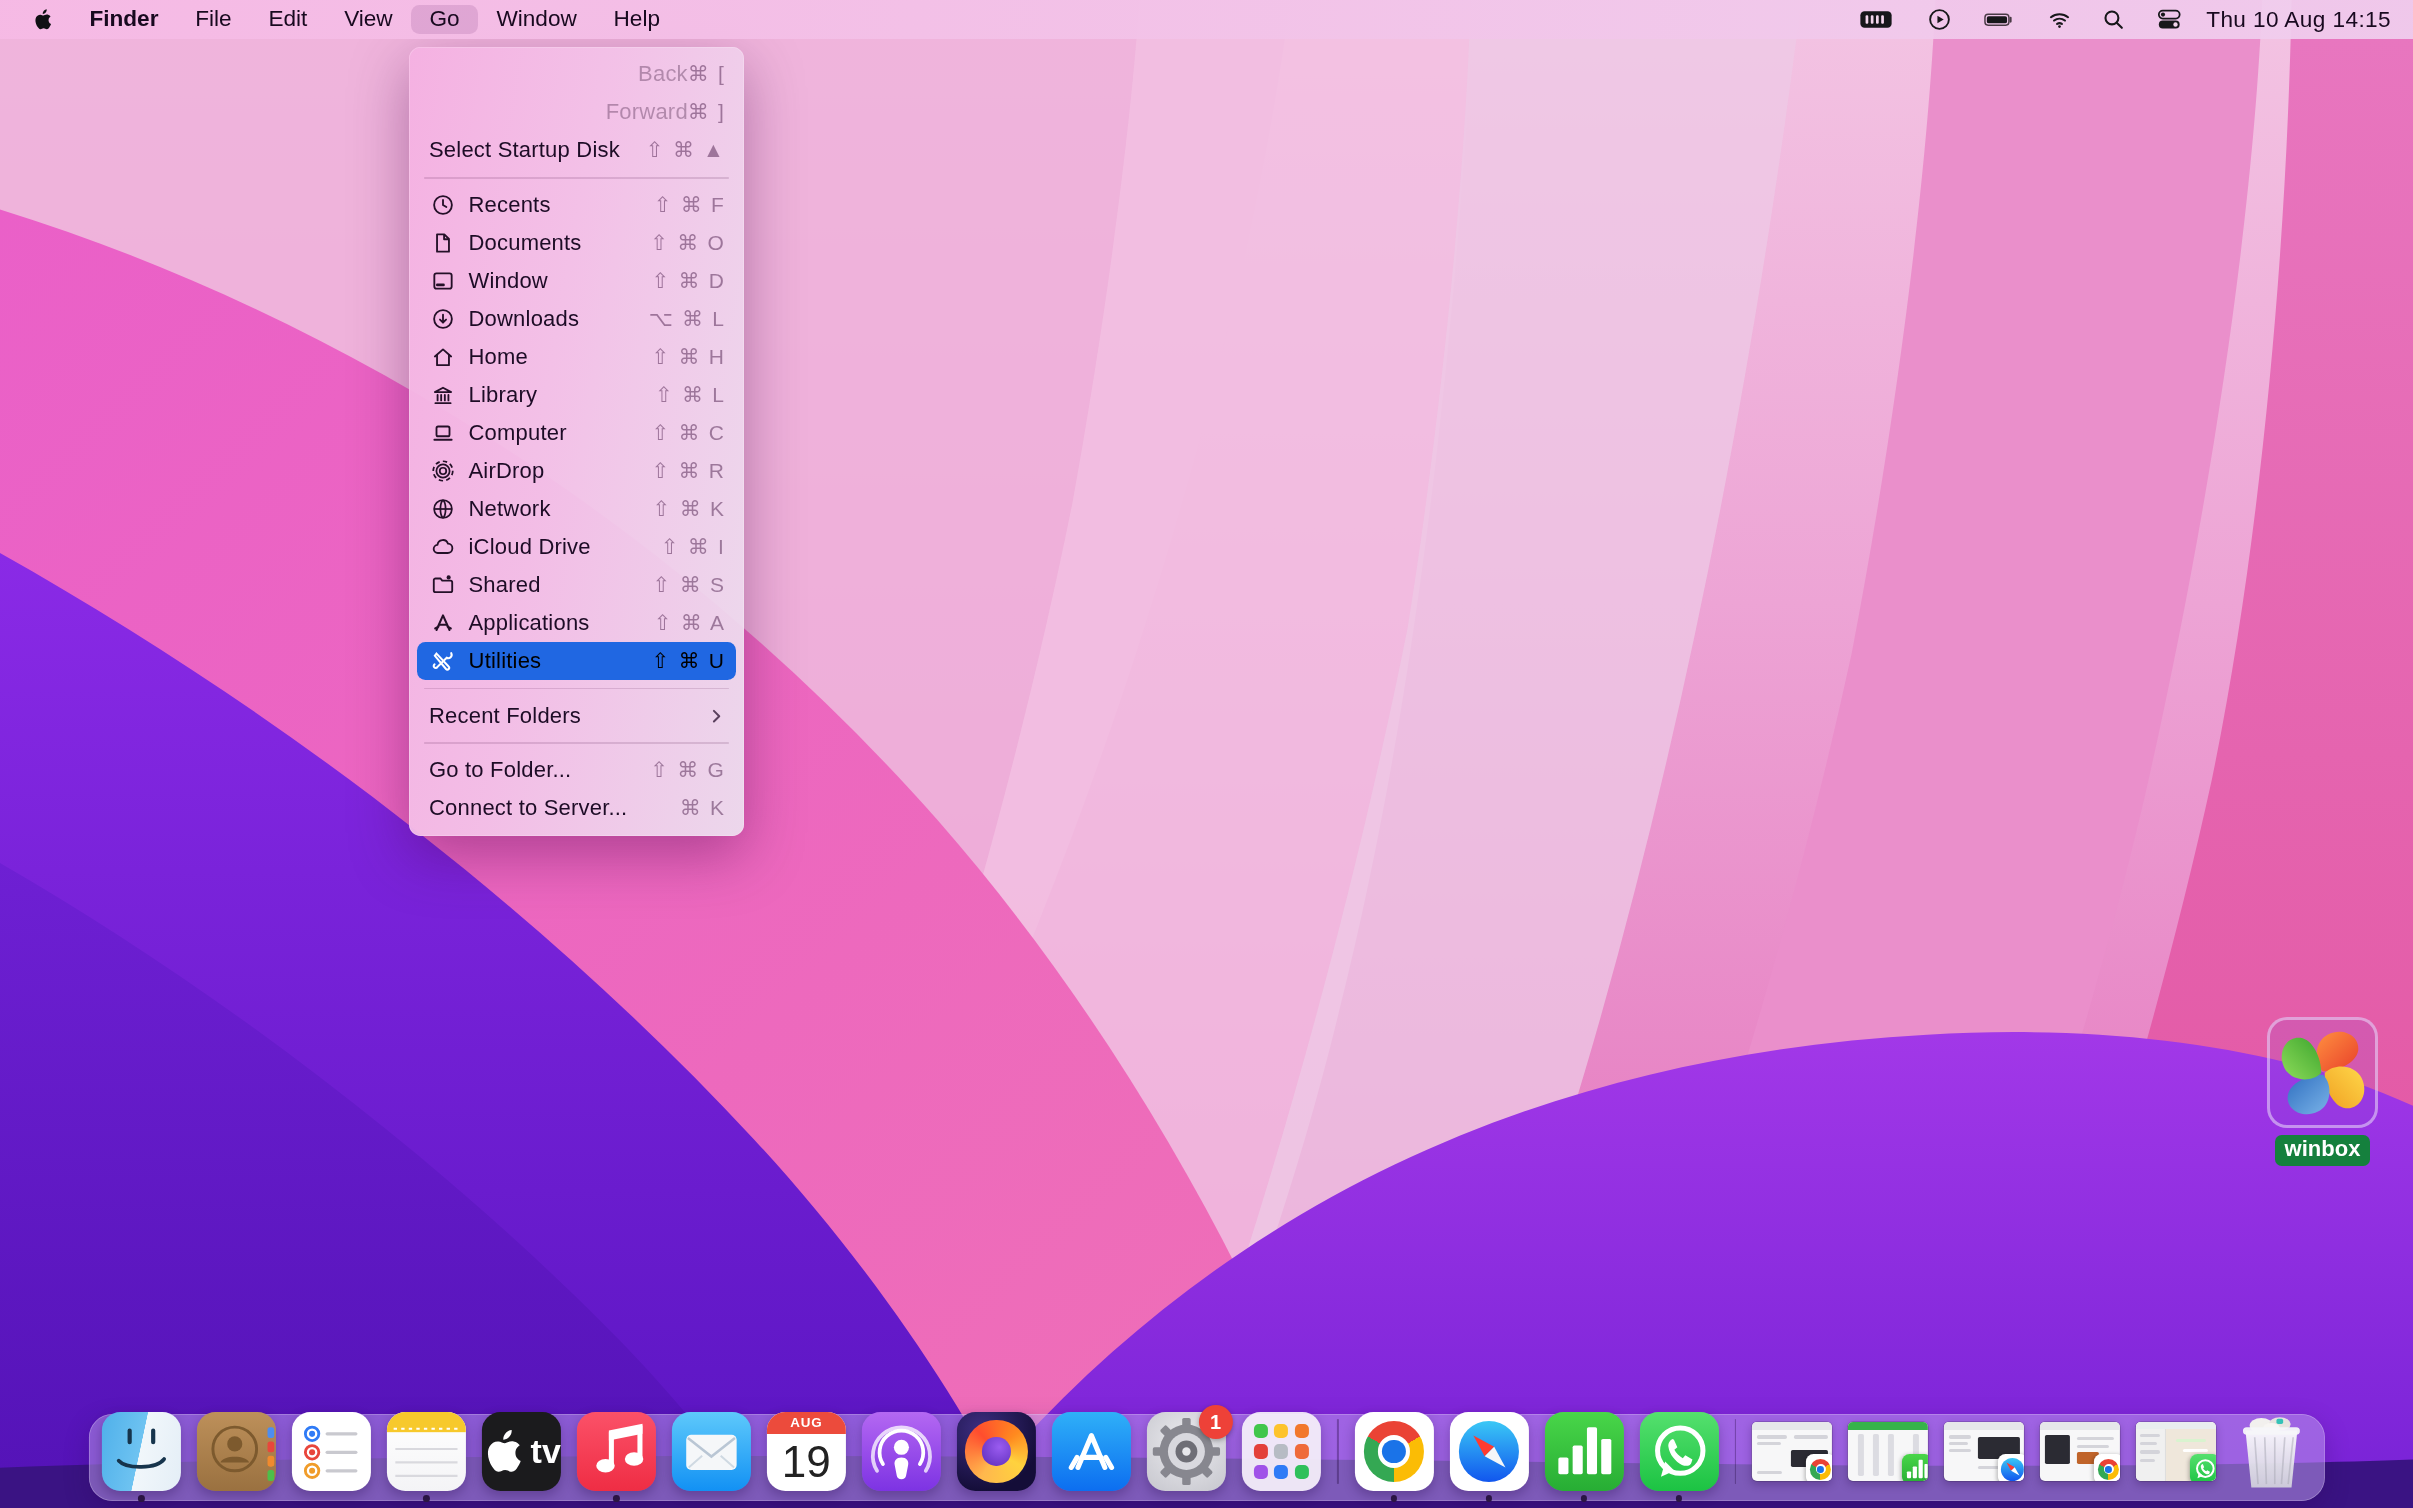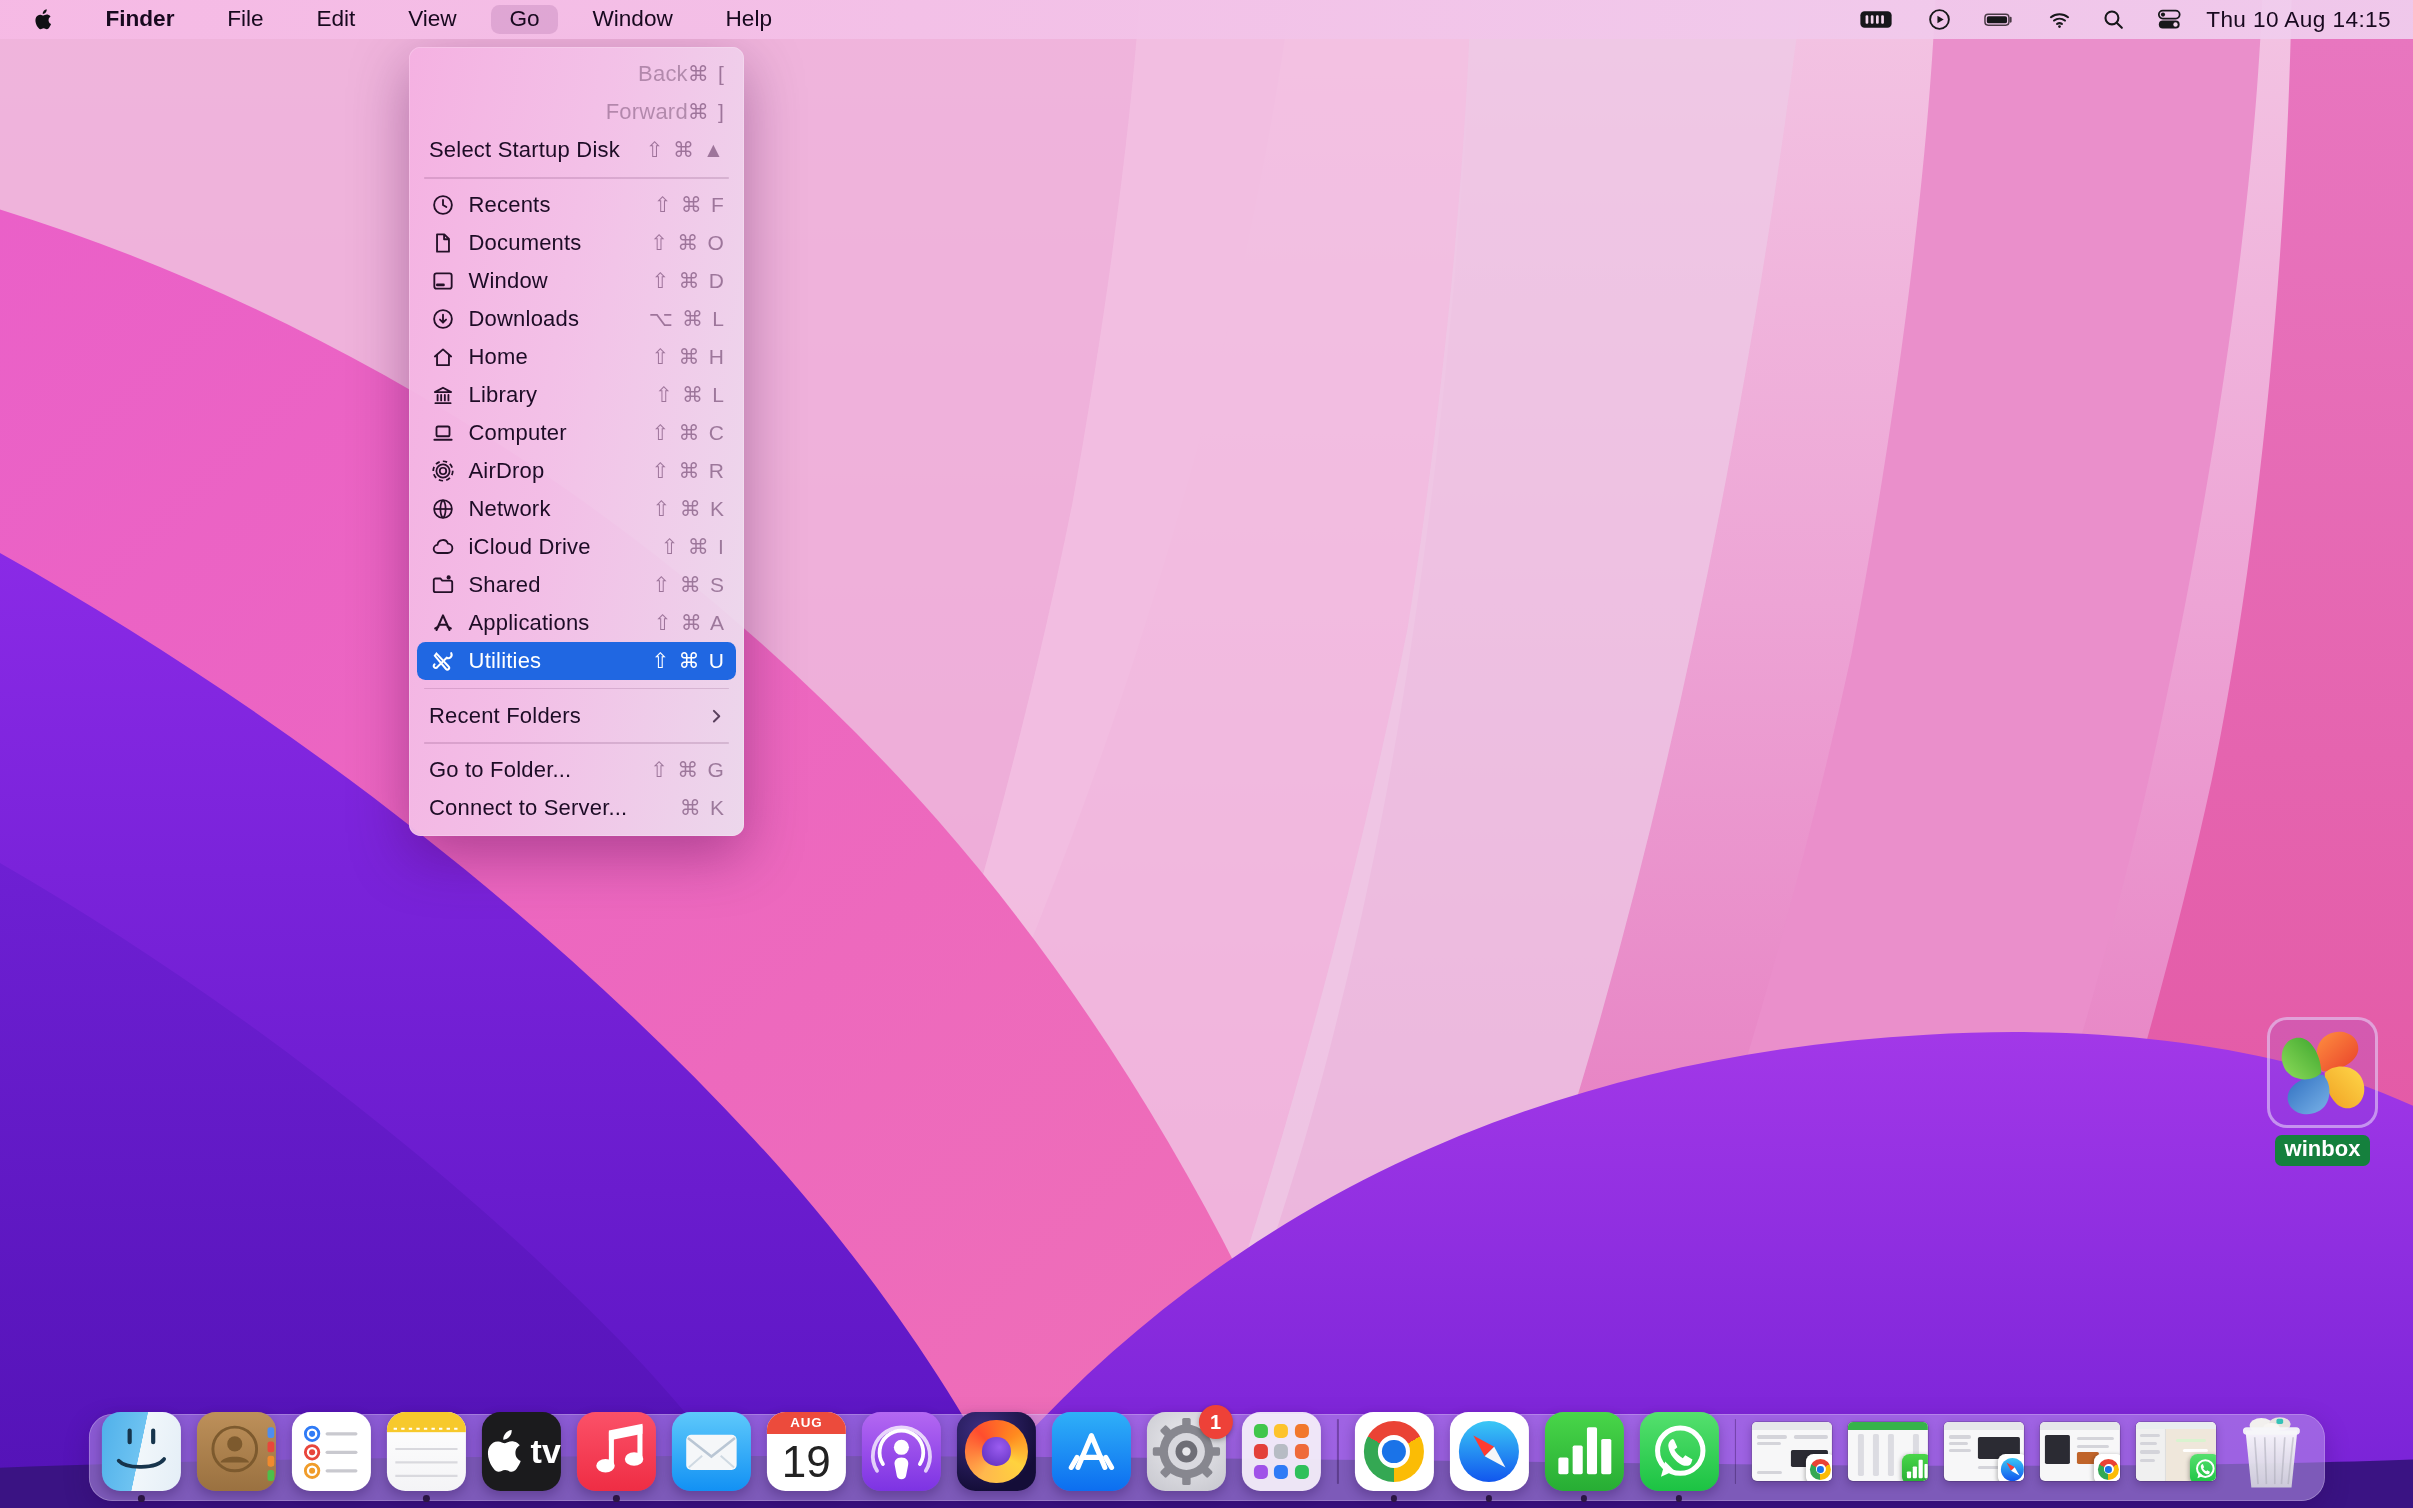--- a/index.html
+++ b/index.html
@@ -12,21 +12,21 @@
   .wallpaper{position:absolute;inset:0;}
   .wallpaper svg{display:block;width:100%;height:100%;}
 
   
   .menubar{
     position:absolute;top:0;left:0;right:0;height:39px;
     background:linear-gradient(90deg,rgba(246,186,229,.95),rgba(242,196,233,.93) 55%,rgba(240,206,238,.93));
     display:flex;align-items:center;justify-content:space-between;
     font-size:22.6px;color:#18091f;z-index:40;
   }
-  .mb-left{display:flex;align-items:center;gap:16px;padding-left:32px;height:100%;}
+  .mb-left{display:flex;align-items:center;gap:0;padding-left:32px;height:100%;}
   .mb-apple{display:flex;align-items:center;padding:0 17px 0 0;}
   .mb-item{padding:3.4px 18.4px;border-radius:8.4px;line-height:1;}
   .mb-item.bold{font-weight:700;}
   .mb-item.active{background:rgba(120,50,120,.16);}
   .mb-right{display:flex;align-items:center;gap:11.7px;padding-right:22px;height:100%;}
   .mb-status{display:flex;align-items:center;padding:0 8.4px;}
   .mb-clock{margin-left:3px;white-space:nowrap;letter-spacing:0.4px;}
 
   
   .gomenu{
@@ -42,21 +42,21 @@
   .mrow .micon{width:28.5px;height:28.5px;margin-right:11px;flex:0 0 auto;display:flex;align-items:center;justify-content:center;color:#241028;}
   .mrow .micon svg{width:26px;height:26px;}
   .mlabel{flex:1;white-space:nowrap;letter-spacing:0.2px;}
   .mshort{margin-left:auto;color:rgba(75,30,75,.50);white-space:nowrap;letter-spacing:1.7px;font-size:21px;}
   .mrow.disabled .mlabel{color:rgba(55,20,55,.34);text-align:right;}
   .mrow.selected{
     background:#2067e2;border-radius:8.4px;margin:0 8.4px;
     padding:0 10px 0 11.7px;color:#fff;
   }
   .mrow.selected .micon{color:#fff;}
-  .mrow.selected .mlabel,.mrow.selected .mshort{color:#ffffff;}
+  .mrow.selected .mlabel,.mrow.selected .mshort{color:#000000;}
   .msep{height:1.7px;background:rgba(95,40,90,.17);margin:7.5px 15px;border-radius:0.8px;}
   .subchev svg{width:18.4px;height:18.4px;display:block;color:rgba(40,15,45,.75);}
 
   
   .desk-icon{position:absolute;left:2264px;top:1017px;width:117px;display:flex;flex-direction:column;align-items:center;z-index:10;}
   .desk-frame{
     width:111px;height:111px;border-radius:20px;
     border:3.4px solid rgba(235,220,250,.55);background:rgba(140,80,210,.18);
     display:flex;align-items:center;justify-content:center;box-sizing:border-box;
   }

